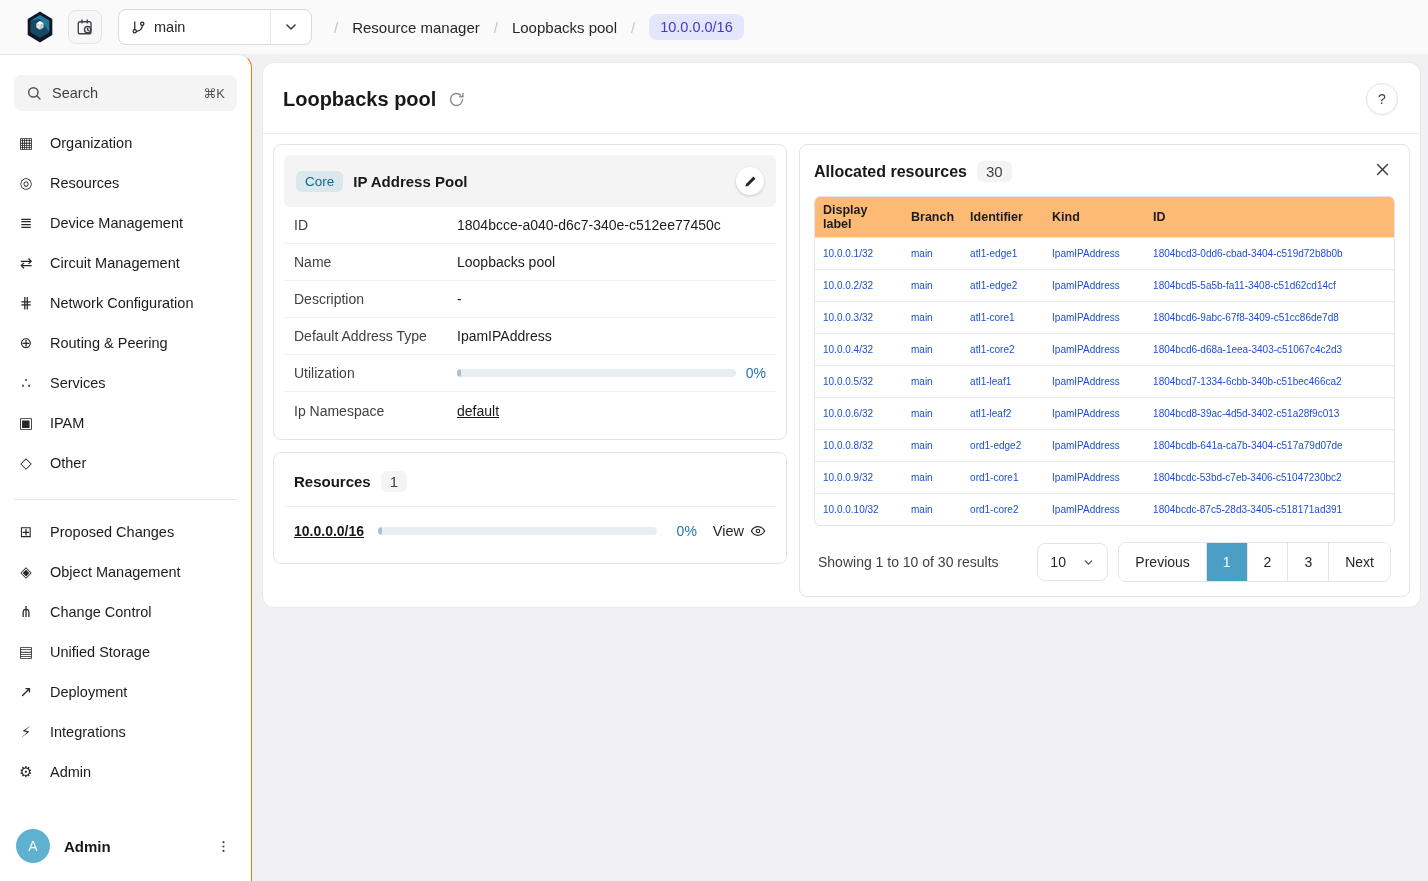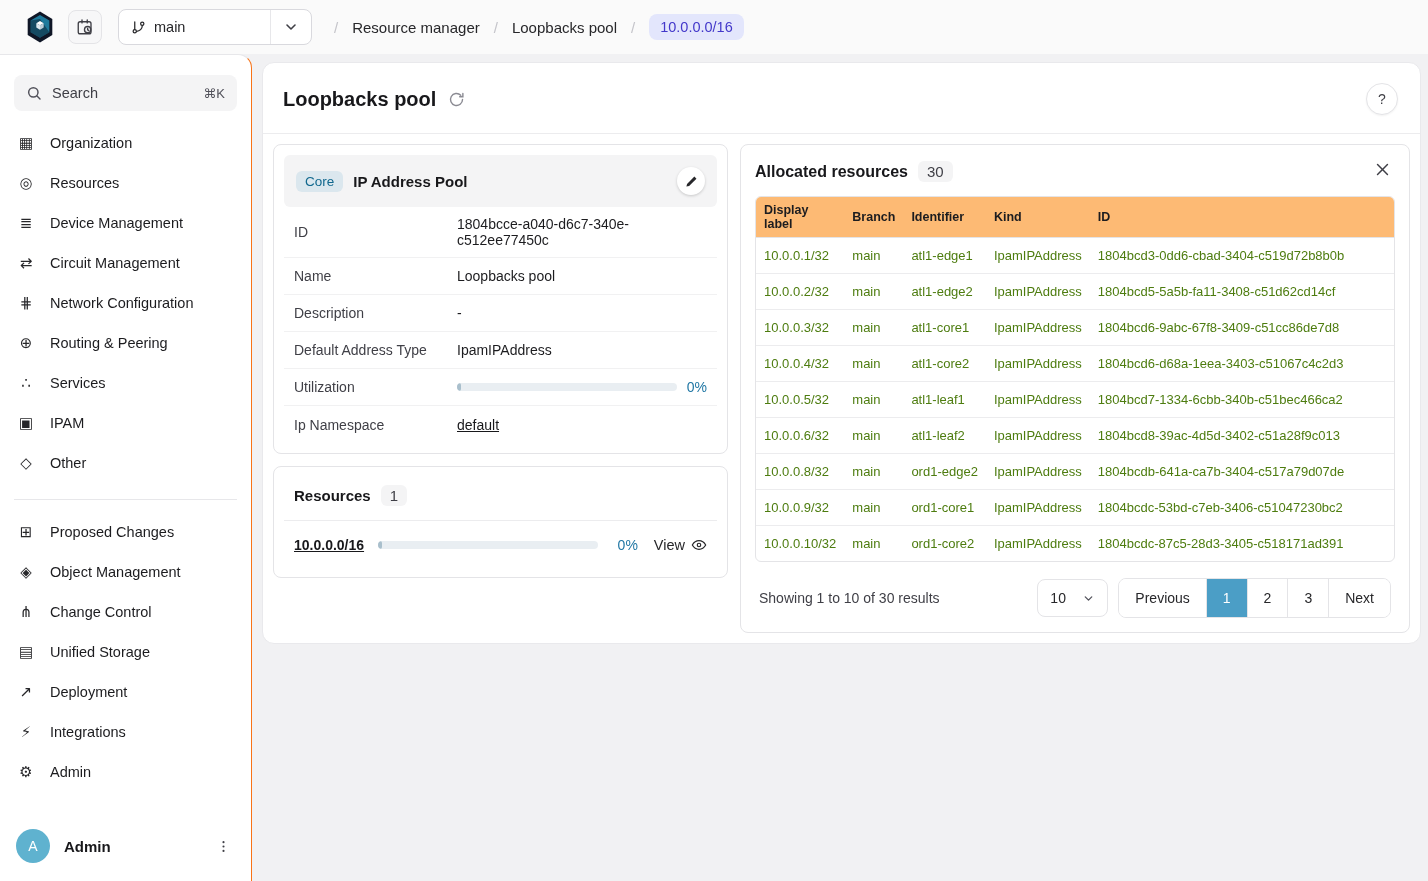--- a/index.html
+++ b/index.html
@@ -46,21 +46,21 @@
 
   
   .panel-header { position:relative; display:flex; align-items:center; gap:12px; padding:25px 20px 22px; border-bottom:1px solid #ececee; }
   .panel-header h1 { font-size:20px; font-weight:700; }
   .refresh { background:none; border:none; color:#8b8b93; cursor:pointer; display:flex; align-items:center; }
   .help-btn { position:absolute; right:22px; top:20px; width:32px; height:32px; border-radius:50%;
               border:1px solid #e4e4e7; background:#fff; color:#3f3f46; font-size:14px; cursor:pointer;
               box-shadow:0 1px 2px rgba(0,0,0,.05); }
 
   .panel-body { display:flex; gap:12px; padding:10px; align-items:flex-start; }
-  .left-col { width:455px; flex-shrink:0; display:flex; flex-direction:column; gap:12px; }
+  .left-col { width:514px; flex-shrink:0; display:flex; flex-direction:column; gap:12px; }
   .card { background:#fff; border:1px solid #e4e4e7; border-radius:8px; }
 
   
   .details-card { padding:10px; }
   .card-head { background:#f4f4f5; border-radius:6px; height:52px; display:flex; align-items:center; gap:10px; padding:0 12px; position:relative; }
   .core-badge { background:#dbe7ee; color:#11688e; font-size:13.5px; padding:3px 9px; border-radius:6px; }
   .type-label { font-size:15px; font-weight:600; color:#18181b; }
   .edit-btn { position:absolute; right:12px; width:28px; height:28px; border-radius:50%; border:none; background:#fff;
               box-shadow:0 1px 3px rgba(0,0,0,.18); cursor:pointer; display:flex; align-items:center; justify-content:center; color:#27272a; }
   .field-row { display:flex; align-items:center; padding:9px 10px; border-bottom:1px solid #f1f1f2; min-height:37px; }
@@ -84,21 +84,21 @@
 
   
   .allocated-card { flex:1; padding:12px 14px 12px; }
   .alloc-head { display:flex; align-items:center; gap:10px; padding:4px 0 14px; position:relative; }
   .alloc-title { font-size:16px; font-weight:700; }
   .close-btn { position:absolute; right:2px; top:2px; background:none; border:none; cursor:pointer; color:#3f3f46; padding:2px; }
   .table-wrap { border:1px solid #e4e4e7; border-radius:6px; overflow:hidden; }
   table { width:100%; border-collapse:collapse; }
   thead th { background:#fdba74; text-align:left; font-size:12.5px; font-weight:700; color:#1c1c1f;
              padding:6px 8px; border-bottom:1px solid #e4e4e7; }
-  tbody td { font-size:13px; color:#4d7c0f; padding:10px 8px; border-bottom:1px solid #ececee; white-space:nowrap; }
+  tbody td { font-size:10px; color:#1d4ed8; padding:10px 8px; border-bottom:1px solid #ececee; white-space:nowrap; }
   tbody tr:last-child td { border-bottom:none; }
   .alloc-footer { display:flex; align-items:center; justify-content:space-between; margin-top:16px; padding:0 4px 2px; }
   .summary { font-size:14px; color:#3f3f46; }
   .foot-right { display:flex; align-items:center; gap:10px; }
   .page-size { width:71px; height:38px; border:1px solid #e4e4e7; border-radius:8px; background:#fff; display:flex;
                align-items:center; justify-content:space-between; padding:0 12px; font-size:14px; cursor:pointer; color:#27272a; }
   .pager { display:flex; border:1px solid #e4e4e7; border-radius:8px; overflow:hidden; background:#fff; }
   .pages { display:contents; }
   .page-btn { height:38px; padding:0 16px; background:#fff; border:none; border-left:1px solid #e4e4e7;
               font-size:14px; color:#27272a; cursor:pointer; font-family:inherit; }

